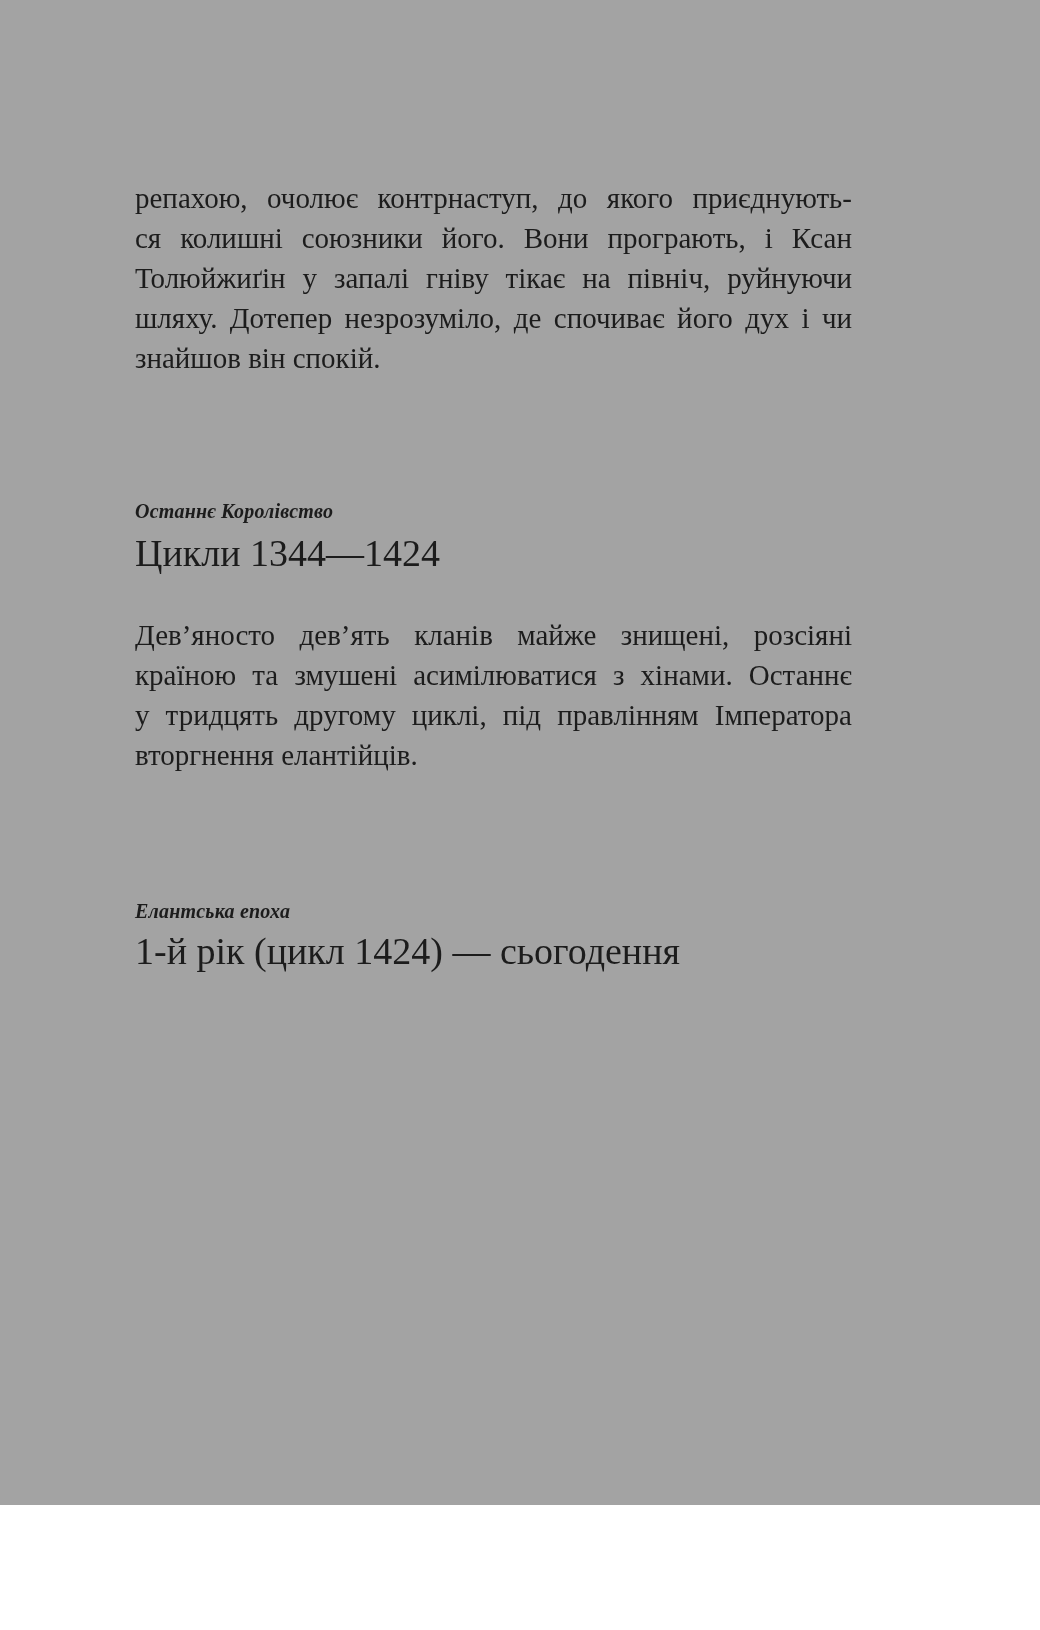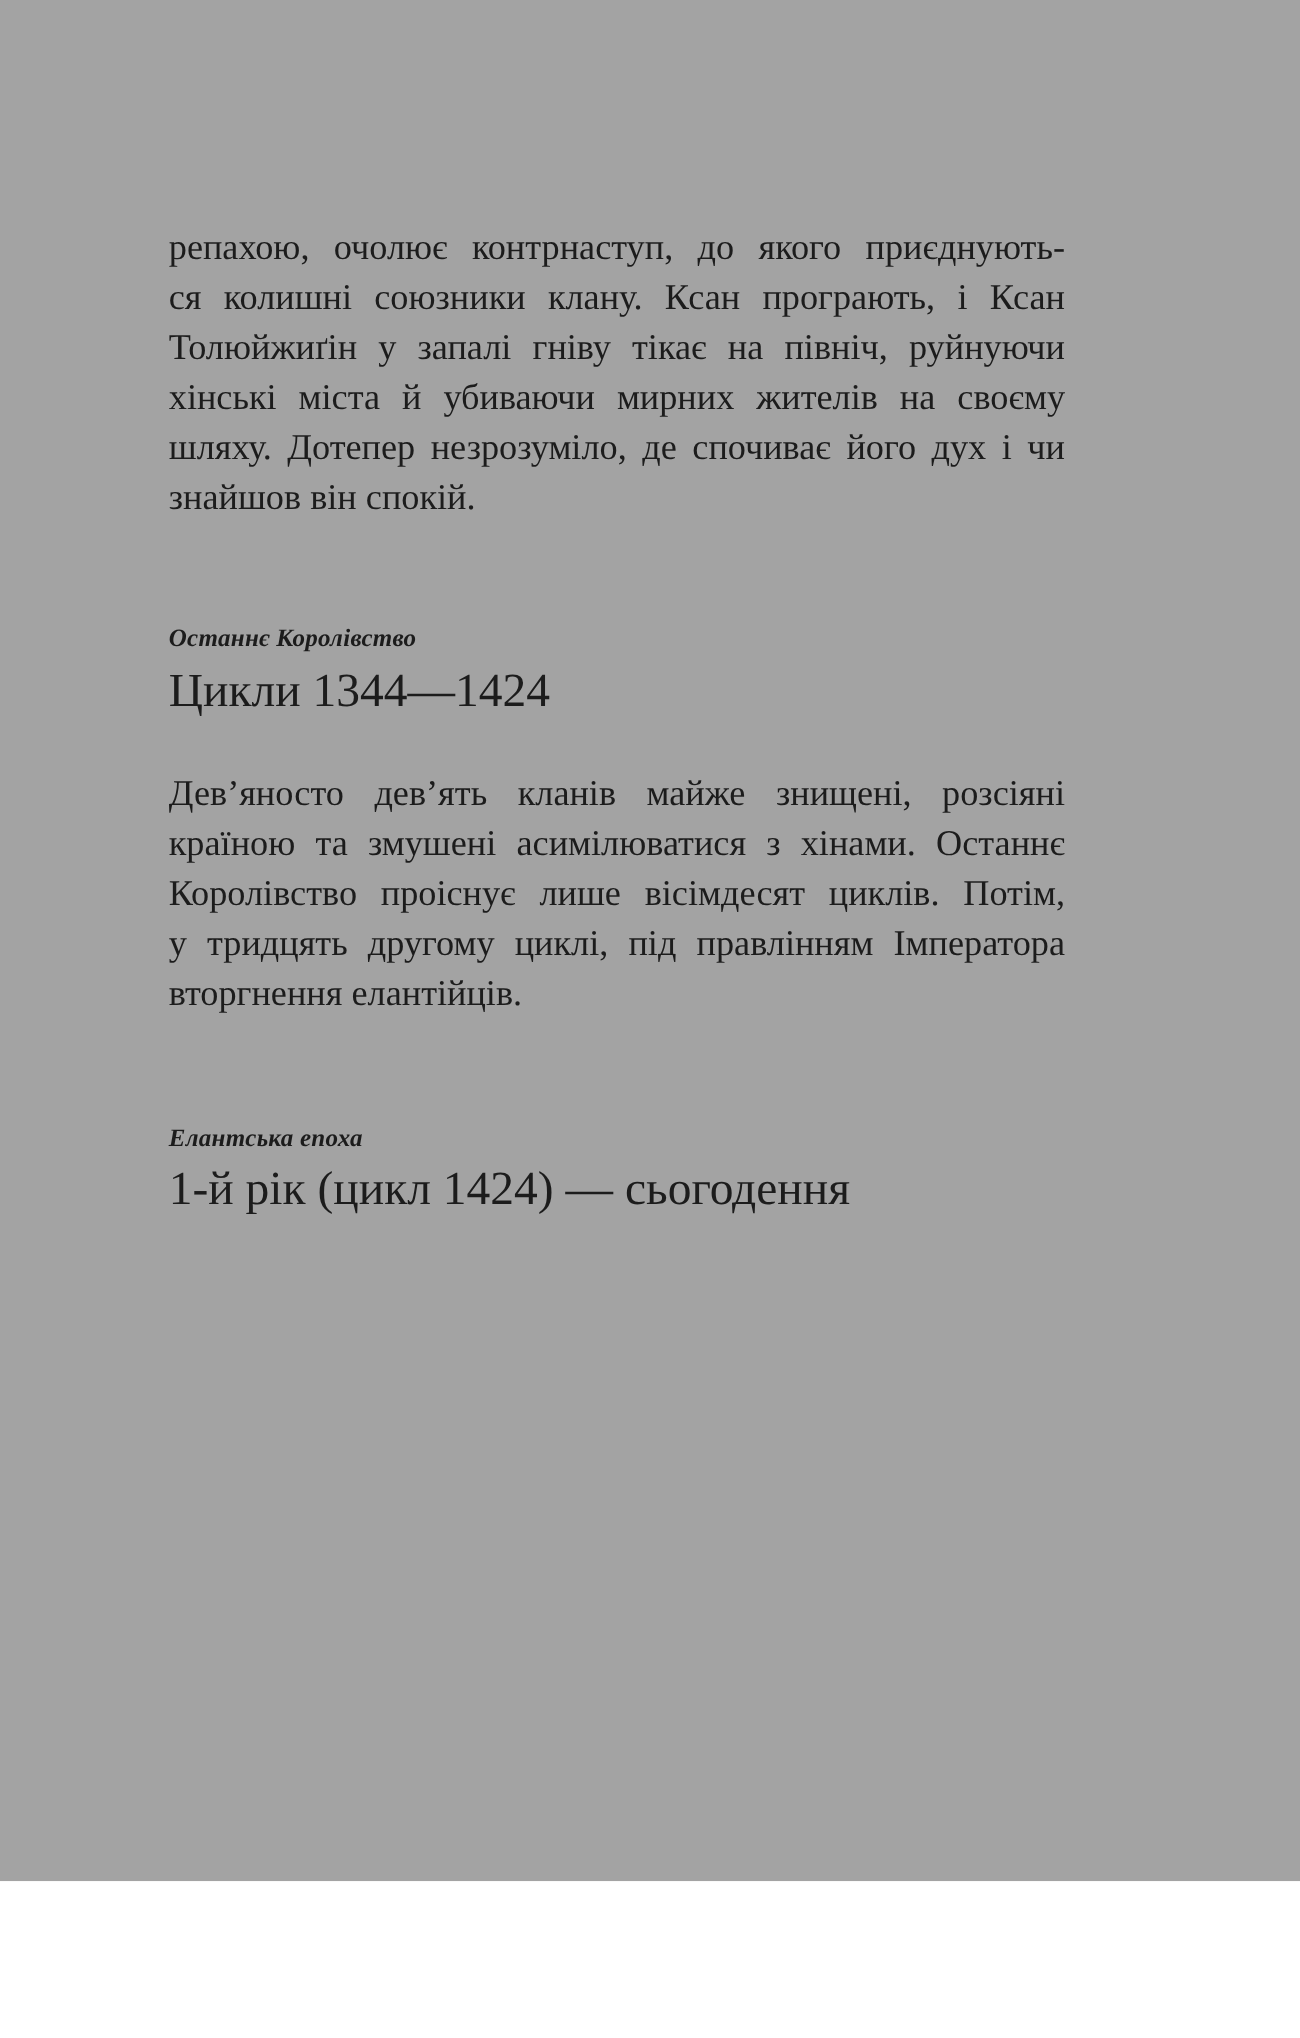--- a/index.html
+++ b/index.html
@@ -51,34 +51,32 @@
   #h2 { top: 891px; }
   #s2 { top: 931px; }
 </style>
 </head>
 <body>
 
 <div class="page">
 
   <div class="textcol para" id="p1">
     <div class="line">репахою, очолює контрнаступ, до якого приєднують-</div>
-    <div class="line">ся колишні союзники клану. Ксан програють, і Ксан</div>
+    <div class="line">ся колишні союзники його. Вони програють, і Ксан</div>
     <div class="line">Толюйжиґін у запалі гніву тікає на північ, руйнуючи</div>
-    <div class="line">хінські міста й убиваючи мирних жителів на своєму</div>
     <div class="line">шляху. Дотепер незрозуміло, де спочиває його дух і чи</div>
     <div class="line last">знайшов він спокій.</div>
   </div>
 
   <div class="textcol era-heading" id="h1">Останнє Королівство</div>
   <div class="textcol era-sub" id="s1">Цикли 1344—1424</div>
 
   <div class="textcol para" id="p2">
     <div class="line">Дев’яносто дев’ять кланів майже знищені, розсіяні</div>
     <div class="line">країною та змушені асимілюватися з хінами. Останнє</div>
-    <div class="line">Королівство проіснує лише вісімдесят циклів. Потім,</div>
     <div class="line">у тридцять другому циклі, під правлінням Імператора</div>
     <div class="line last">вторгнення елантійців.</div>
   </div>
 
   <div class="textcol era-heading" id="h2">Елантська епоха</div>
   <div class="textcol era-sub" id="s2">1-й рік (цикл 1424) — сьогодення</div>
 
 </div>
 
 </body></html>

